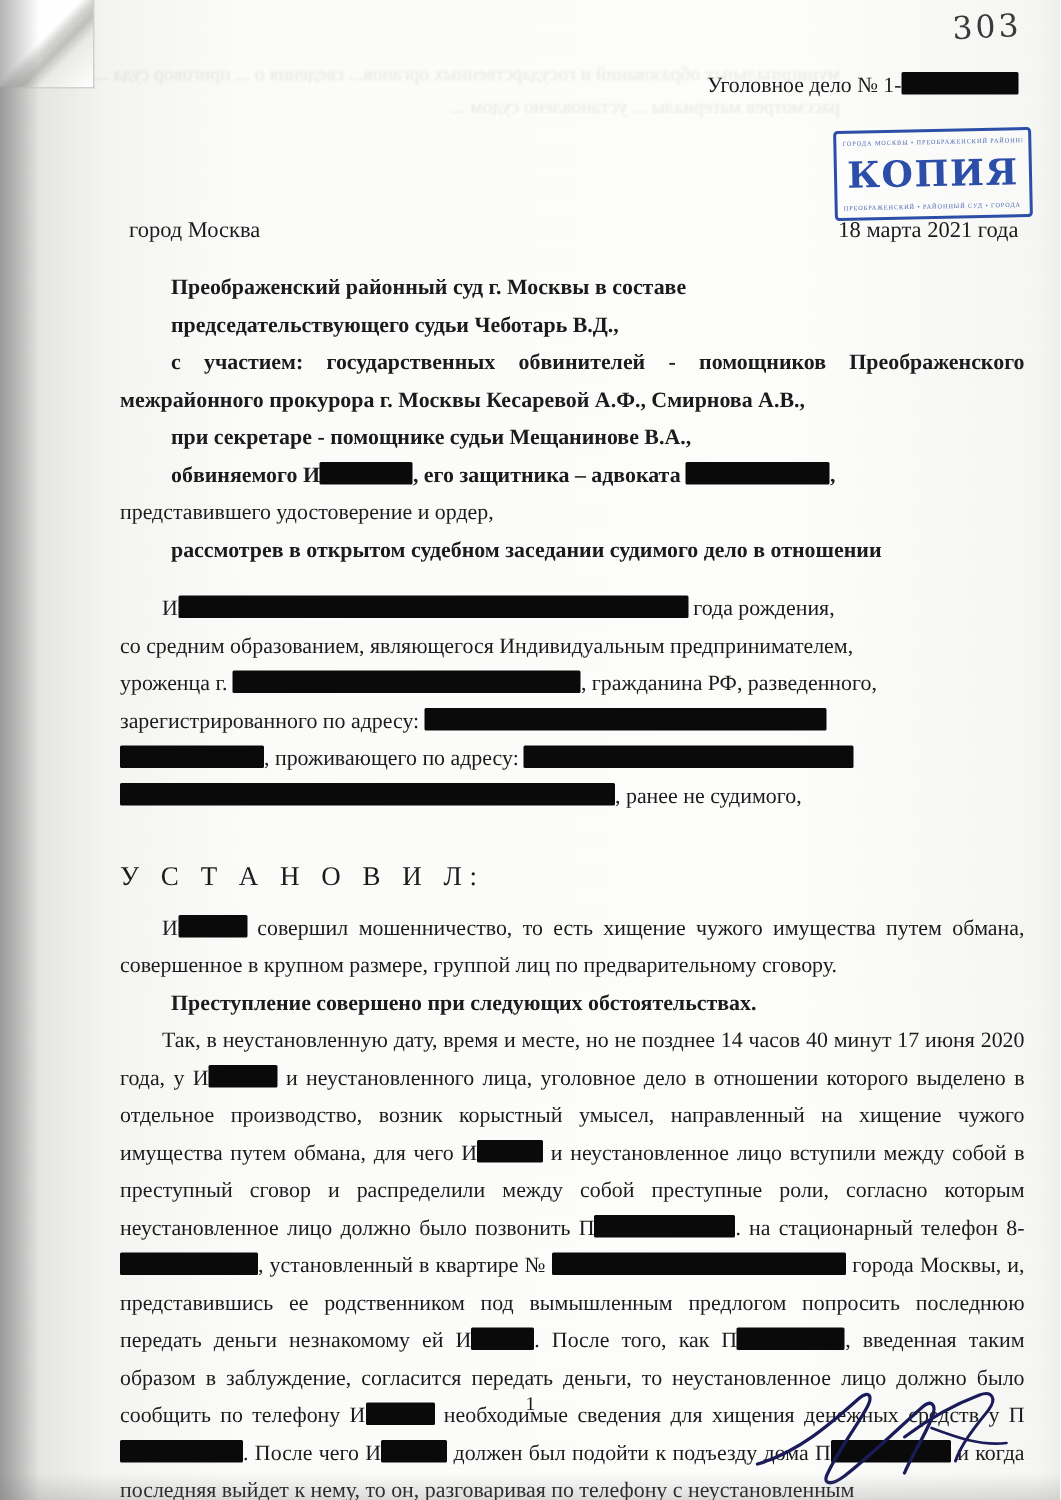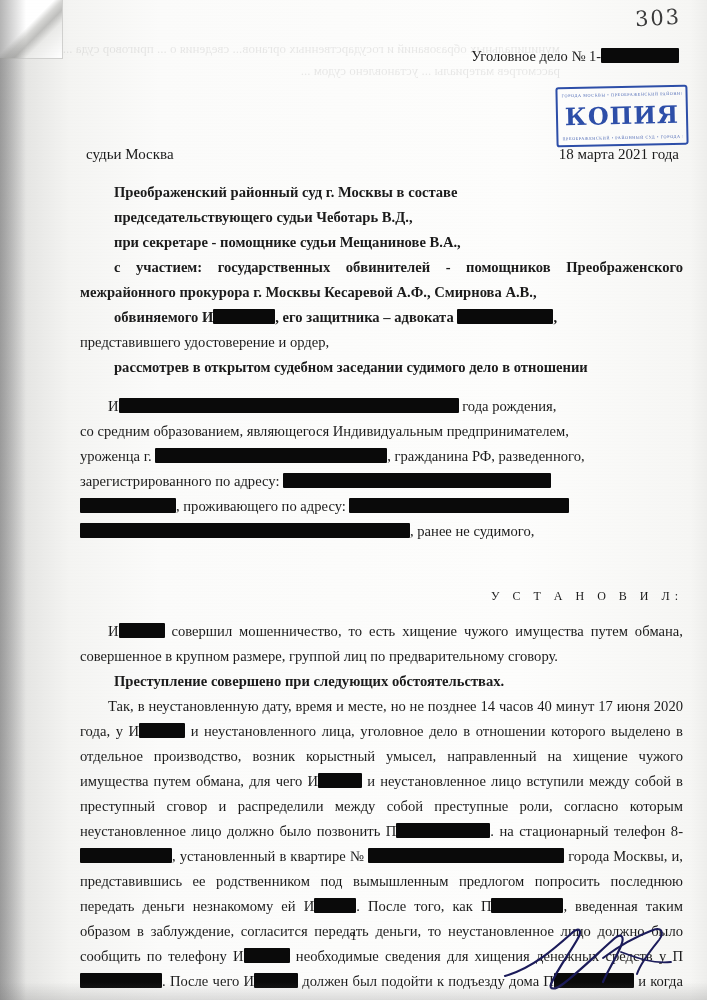--- a/index.html
+++ b/index.html
@@ -157,24 +157,24 @@
     left: 80px;
     right: 24px;
     top: 180px;
     font-size: 14.6px;
     line-height: 25px;
     text-align: justify;
   }
   .p { margin: 0 0 0 0; }
   .indent { text-indent: 34px; font-weight: bold; }
   .center-head {
-    text-align: right;
+    text-align: left;
     letter-spacing: 5px;
-    font-size: 12px;
-    margin: 26px 0 10px 0;
+    font-size: 18px;
+    margin: 14px 0 10px 0;
   }
 
   
   .r {
     display: inline-block;
     background: #0a0a0a;
     height: 15px;
     vertical-align: -2px;
     border-radius: 1px;
   }
@@ -228,33 +228,33 @@
     </div>
 
 
     <div class="stamp">
       <div class="stamp-micro top">ГОРОДА МОСКВЫ • ПРЕОБРАЖЕНСКИЙ РАЙОННЫЙ СУД</div>
       <div class="stamp-word">КОПИЯ</div>
       <div class="stamp-micro bottom">ПРЕОБРАЖЕНСКИЙ • РАЙОННЫЙ СУД • ГОРОДА МОСКВЫ</div>
     </div>
 
     <div class="city-date">
-      <span>судьи Москва</span>
+      <span>город Москва</span>
       <span>18 марта 2021 года</span>
     </div>
 
     <div class="body">
 
       <div class="p indent">Преображенский районный суд г. Москвы в составе</div>
       <div class="p indent">председательствующего судьи Чеботарь В.Д.,</div>
-      <div class="p indent">при секретаре - помощнике судьи Мещанинове В.А.,</div>
-
       <div class="p indent">
         с участием: государственных обвинителей - помощников Преображенского межрайонного прокурора г. Москвы Кесаревой А.Ф., Смирнова А.В.,
       </div>
+
+      <div class="p indent">при секретаре - помощнике судьи Мещанинове В.А.,</div>
 
       <div class="p indent">
         обвиняемого И<span class="r" style="width:62px;"></span>, его защитника – адвоката <span class="r" style="width:96px;"></span>,
       </div>
 
       <div class="p">
         представившего удостоверение и ордер,
       </div>
 
       <div class="p indent">рассмотрев в открытом судебном заседании судимого дело в отношении</div>

